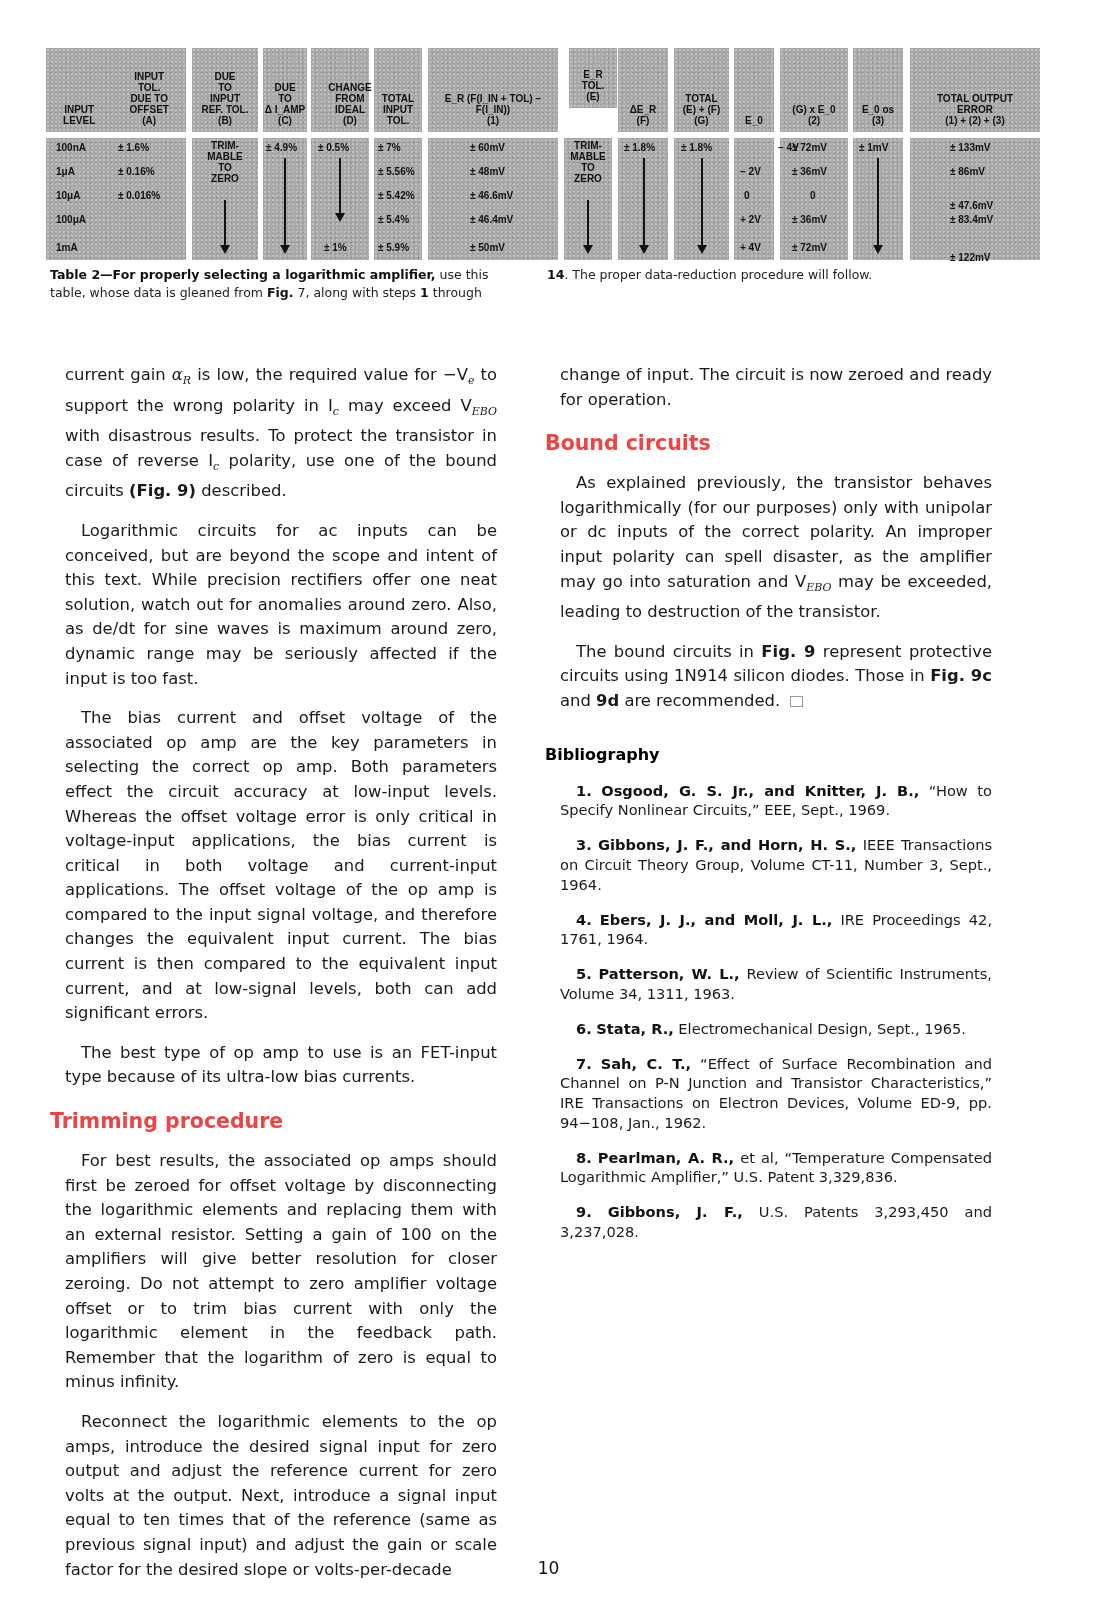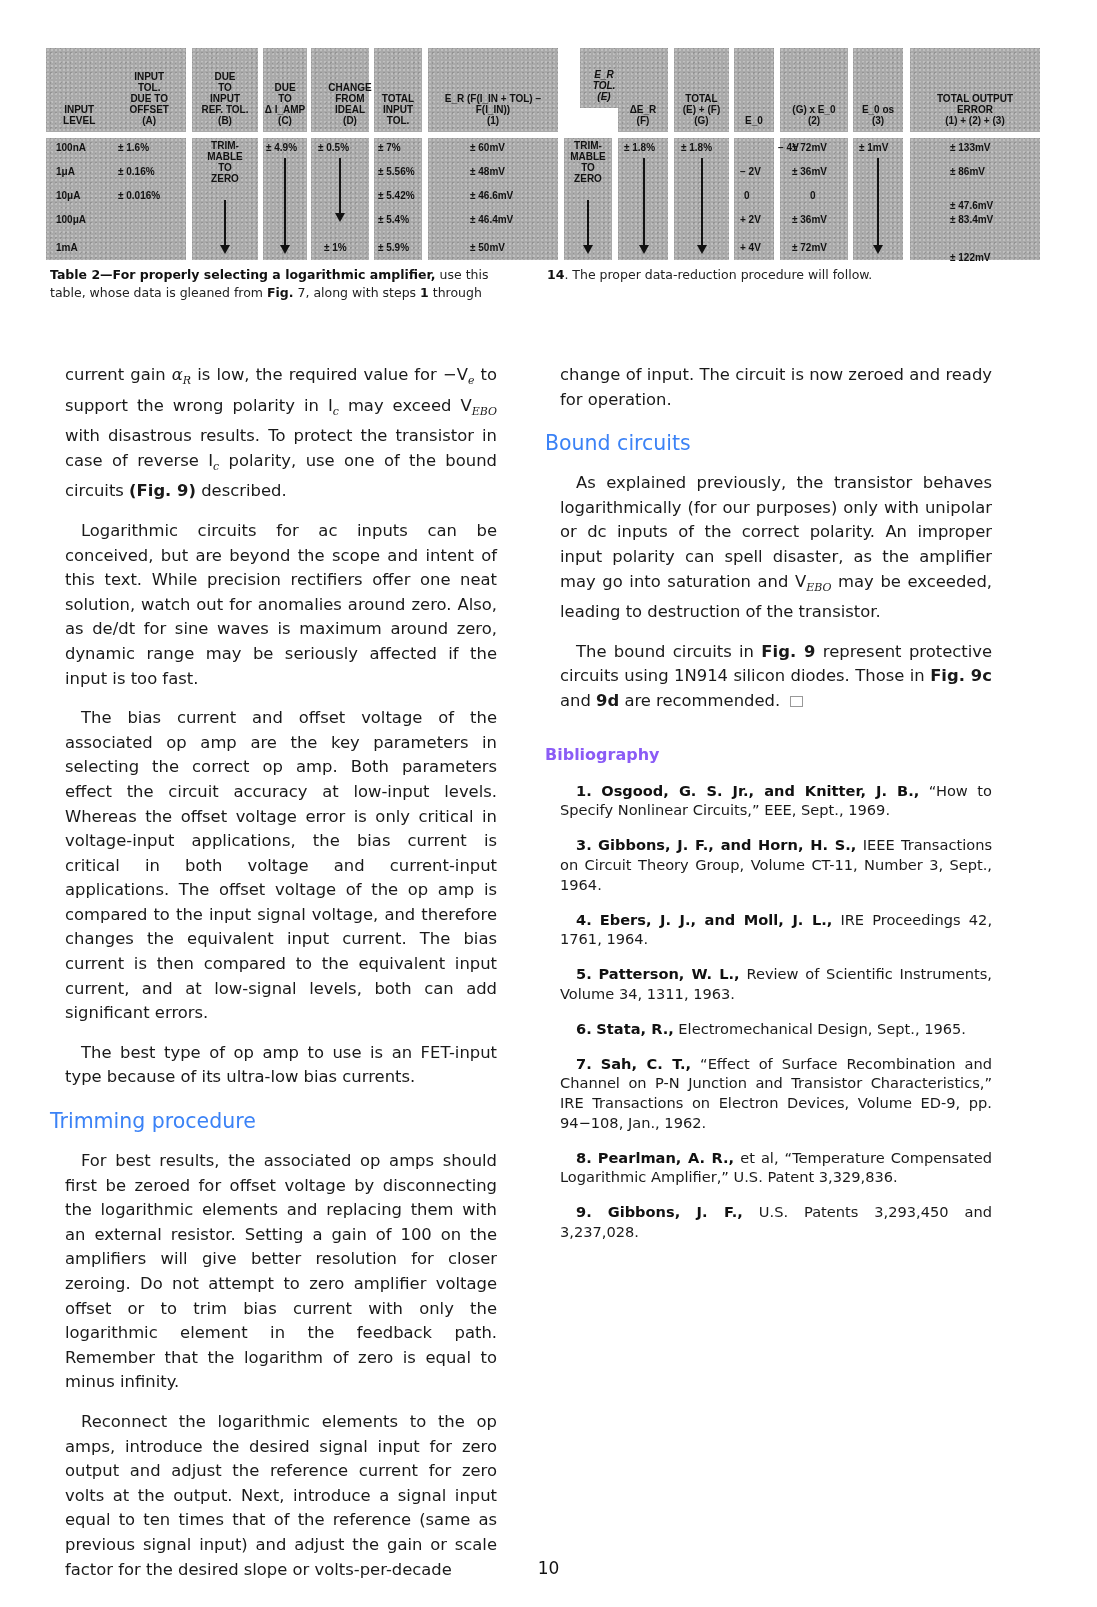--- a/index.html
+++ b/index.html
@@ -23,22 +23,22 @@
 
   
   .caption { position: absolute; font-family: "DejaVu Sans", sans-serif; font-size: 12.5px; line-height: 18px; color: #222; }
   .caption b { color: #111; }
 
   
   .column { position: absolute; width: 462px; font-family: "DejaVu Sans", sans-serif;
             font-size: 16.4px; line-height: 24.6px; color: #1a1a1a; text-align: justify; }
   .column p { margin: 15px; text-indent: 16px; }
   .column p.noindent { text-indent: 0; }
-  .column h2 { margin: 18px 0 0 0; font-size: 20.5px; line-height: 26px; font-weight: normal; color: #3b82f6; }
-  .column h3 { margin: 30px 0 4px 0; font-size: 16px; line-height: 22px; font-weight: bold; color: #8b5cf6; }
+  .column h2 { margin: 18px 0 0 0; font-size: 20.5px; line-height: 26px; font-weight: bold; color: #ef4444; }
+  .column h3 { margin: 30px 0 4px 0; font-size: 16px; line-height: 22px; font-weight: bold; color: #000000; }
   .sub { font-size: 11px; vertical-align: -4px; font-style: italic; font-family: "DejaVu Serif", serif; }
   .greek { font-style: italic; font-family: "DejaVu Serif", serif; }
   .bib { font-size: 14.6px; line-height: 19.8px; text-align: justify; margin: 0; }
   .bib b { color: #111; }
   .endmark { display: inline-block; width: 11px; height: 9px; border: 1px solid #999; margin-left: 10px; vertical-align: -1px; }
   .pageno { position: absolute; left: 0; width: 1097px; top: 1558px; text-align: center; font-size: 17px; }
 </style>
 </head>
 <body>
 
@@ -66,21 +66,21 @@
 (C)</div>
   <div class="col hcell" style="left:265px;top:0;width:58px;height:84px;padding-left:20px;">CHANGE
 FROM
 IDEAL
 (D)</div>
   <div class="col hcell" style="left:328px;top:0;width:48px;height:84px;">TOTAL
 INPUT
 TOL.</div>
   <div class="col hcell" style="left:382px;top:0;width:130px;height:84px;">E_R (F(I_IN + TOL) − F(I_IN))
 (1)</div>
-  <div class="col hcell" style="left:534px;top:0;width:48px;height:60px;font-style:italic;">E_R
+  <div class="col hcell" style="left:523px;top:0;width:48px;height:60px;">E_R
 TOL.
 (E)</div>
   <div class="col hcell" style="left:572px;top:0;width:50px;height:84px;">ΔE_R
 (F)</div>
   <div class="col hcell" style="left:628px;top:0;width:55px;height:84px;">TOTAL
 (E) + (F)
 (G)</div>
   <div class="col hcell" style="left:688px;top:0;width:40px;height:84px;">E_0</div>
   <div class="col hcell" style="left:734px;top:0;width:68px;height:84px;">(G) x E_0
 (2)</div>

